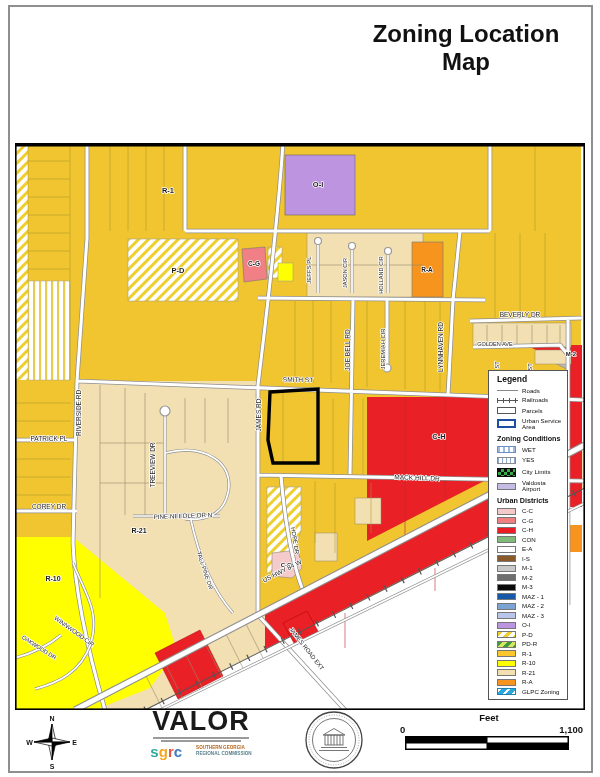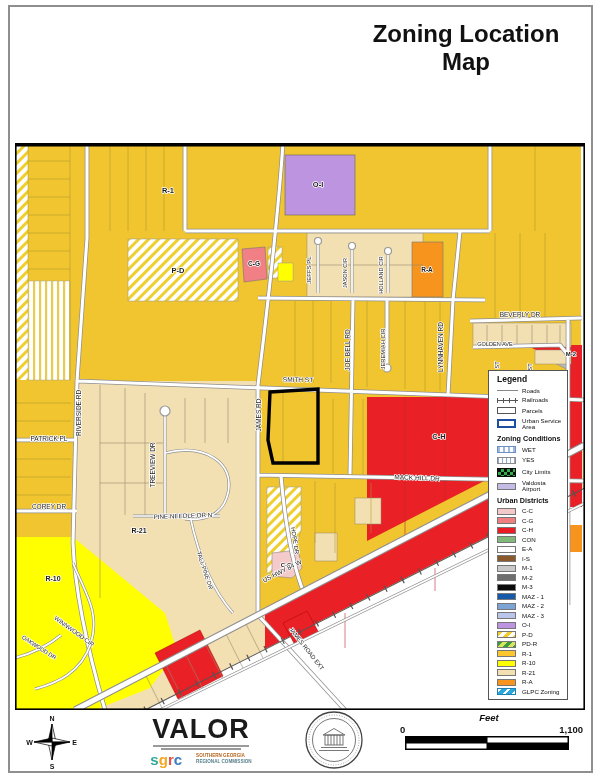--- a/index.html
+++ b/index.html
@@ -36,31 +36,31 @@
   .sw-usa{background:#fff;border:2.2px solid #1C4FA1;height:9px;}
   .sw-wet{border:1px solid #6b8fc2;background:repeating-linear-gradient(90deg,#9fb9e0 0 2px,#fff 2px 5px);}
   .sw-yes{border:1px solid #8a8a8a;background:repeating-linear-gradient(90deg,#8fa8cc 0 1px,#fff 1px 4px);}
   .sw-city{height:9px;border:1px solid #0d0d0d;background:repeating-conic-gradient(#2FAE49 0% 25%,#0d0d0d 25% 50%);background-size:6px 6px;}
   .sw-pd{background:repeating-linear-gradient(135deg,#EFCF2E 0 3px,#fff 3px 7px);}
   .sw-pdr{background:repeating-linear-gradient(135deg,#3E9C3E 0 3px,#D9E45F 3px 7px);}
   .sw-glpc{border:1px solid #1f7fb0;background:repeating-linear-gradient(135deg,#fff 0 2.5px,#2AA7DF 2.5px 6.5px);}
 
   
   #compass{position:absolute;left:26px;top:712px;}
-  #credits{position:absolute;left:136px;top:708px;width:130px;text-align:center;margin-top:8px;}
+  #credits{position:absolute;left:136px;top:708px;width:130px;text-align:center;}
   #valor-word{font-size:27px;font-weight:bold;letter-spacing:1px;color:#1a1a1a;line-height:1;}
   .tagbar{height:2px;background:#9a9a9a;margin:1.5px auto;}
   #sgrc-row{display:flex;align-items:center;justify-content:center;gap:14px;margin-top:1px;}
   #sgrc-word{font-size:15px;font-weight:bold;line-height:1;}
   #sgrc-org{font-size:4.6px;text-align:left;line-height:1.25;font-weight:bold;}
   #sgrc-org .l1{color:#b5651d;}
   #sgrc-org .l2{color:#58808a;}
   #seal{position:absolute;left:303px;top:709px;}
   #scalebar{position:absolute;left:395px;top:712px;width:188px;font-weight:bold;}
-  .sb-feet{text-align:center;font-size:9.5px;margin-bottom:1px;font-style:italic;}
+  .sb-feet{text-align:center;font-size:9.5px;margin-bottom:1px;}
   .sb-nums{position:relative;height:12px;font-size:9.5px;}
   .sb-min{position:absolute;left:5px;top:0;}
   .sb-max{position:absolute;right:0px;top:0;}
   .sb-bar{margin-left:10px;width:162px;height:12px;border:1px solid #000;display:grid;
           grid-template-rows:1fr 1fr;grid-template-columns:1fr 1fr;}
   .sb-bar div{box-shadow:inset 0 0 0 0.5px #000;}
   .cb{background:#000;} .cw{background:#fff;}
 </style>
 </head>
 <body>

